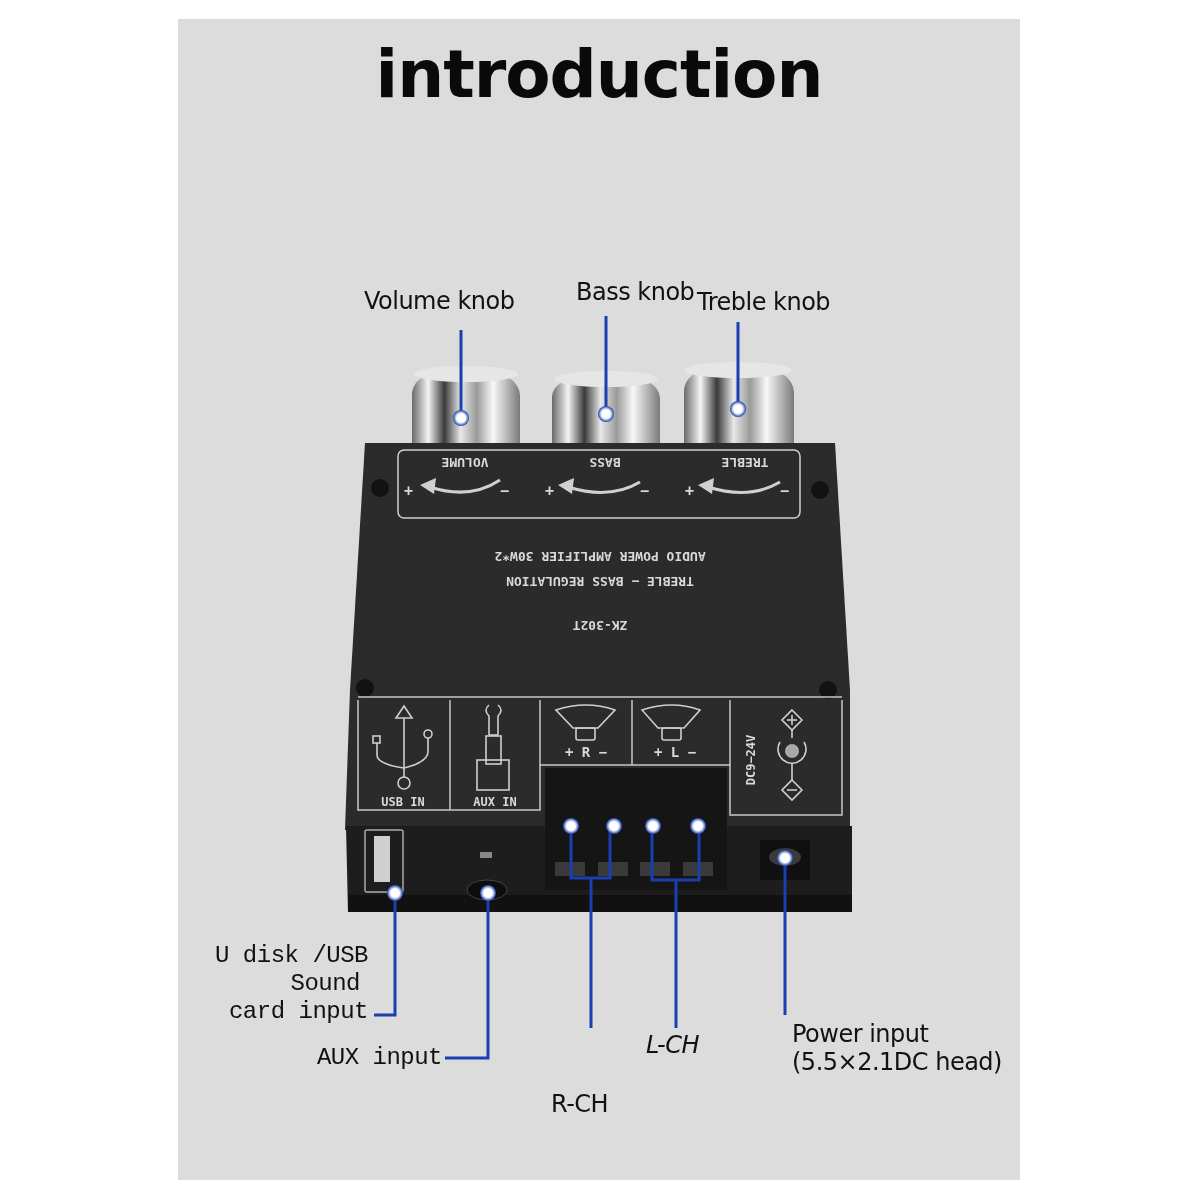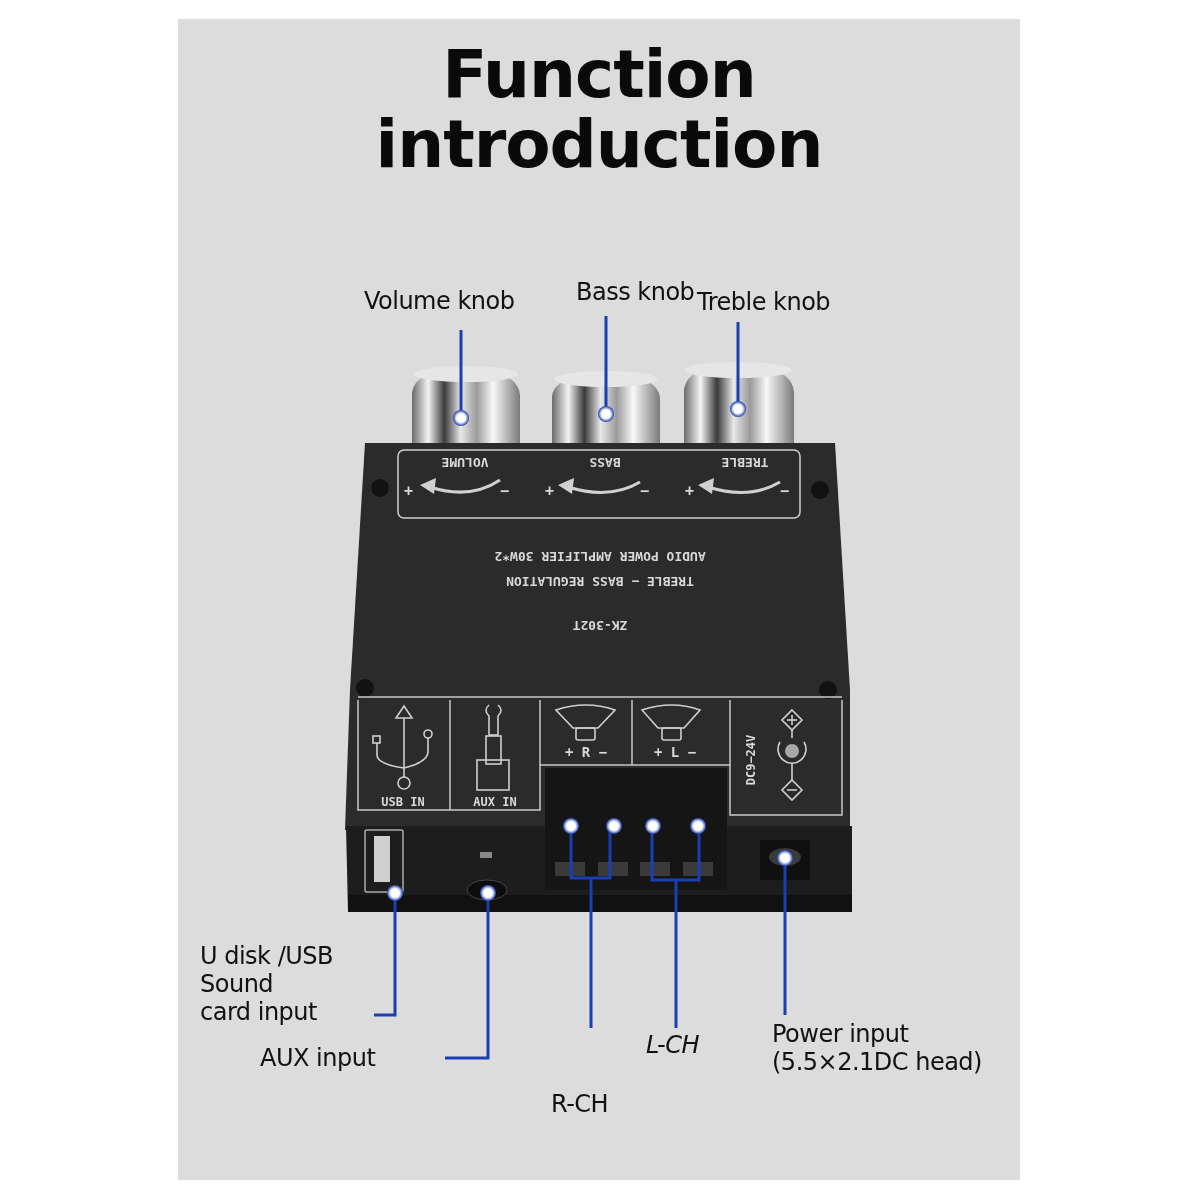--- a/index.html
+++ b/index.html
@@ -6,31 +6,30 @@
   body { width: 1200px; height: 1200px; position: relative; overflow: hidden;
          font-family: "Liberation Sans", "DejaVu Sans", sans-serif; }
   .panel { position: absolute; left: 178px; top: 19px; width: 842px; height: 1161px;
            background: #dcdcdc; }
   .title { position: absolute; left: 178px; top: 40px; width: 842px; text-align: center;
            font-family: "DejaVu Sans", sans-serif; font-weight: bold; font-size: 66px;
            line-height: 70px; color: #0a0a0a; letter-spacing: -1px; }
   .title span { display: block; }
   .callout { position: absolute; font-family: "DejaVu Sans", sans-serif; font-size: 24px;
              color: #111; line-height: 28px; white-space: nowrap; letter-spacing: -0.5px; }
-  .callout.right { text-align: left; }
+  .callout.right { text-align: right; font-family: Liberation Mono, monospace; }
   svg.art { position: absolute; left: 0; top: 0; }
   .silk { font-family: "DejaVu Sans Mono", monospace; fill: #d9d9d9; font-weight: bold; }
 </style>
 </head>
 <body>
 
 <div class="panel"></div>
 
 <div class="title">
-  <span>Function</span>
   <span>introduction</span>
 </div>
 
 <svg class="art" width="1200" height="1200" viewBox="0 0 1200 1200">
   <defs>
     <linearGradient id="chrome" x1="0" x2="1" y1="0" y2="0">
       <stop offset="0" stop-color="#6a6a6a"></stop>
       <stop offset="0.15" stop-color="#f4f4f4"></stop>
       <stop offset="0.3" stop-color="#3a3a3a"></stop>
       <stop offset="0.45" stop-color="#e8e8e8"></stop>
@@ -200,16 +199,16 @@
 <div class="callout" style="left:697px; top:288px;text-align:center;">Treble knob</div>
 
 <div class="callout right" style="left:200px; top:942px; width:168px;">
   <div>U disk /USB</div>
   <div style="padding-right:8px;">Sound</div>
   <div>card input</div>
 </div>
 <div class="callout right" style="left:260px; top:1044px; width:182px;">AUX input</div>
 <div class="callout" style="left:551px; top:1090px;">R-CH</div>
 <div class="callout" style="left:646px; top:1031px;font-style:italic;">L-CH</div>
-<div class="callout" style="left:772px; top:1020px;">
+<div class="callout" style="left:792px; top:1020px;">
   <div>Power input</div>
   <div>(5.5×2.1DC head)</div>
 </div>
 
 </body></html>

